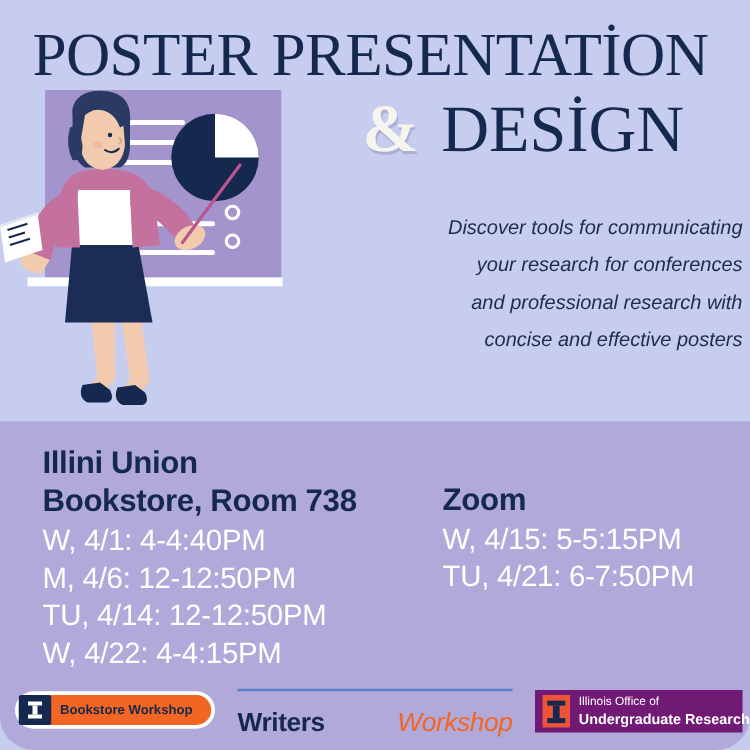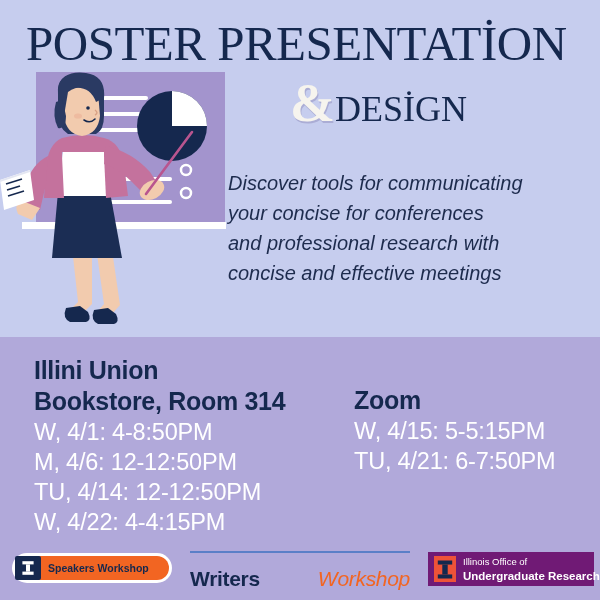--- a/index.html
+++ b/index.html
@@ -4,20 +4,21 @@
 <style>
   html,body{margin:0;padding:0;}
   body{
     width:600px;height:600px;overflow:hidden;
     font-family:"Liberation Sans",sans-serif;
     background:#c6cdee;
   }
   #poster{
     position:relative;width:600px;height:600px;overflow:hidden;
     background:#c6cdee;
+    border-radius:27px;
   }
   
   .band-top{position:absolute;left:0;top:0;width:600px;height:337px;background:#c6cdee;}
   .band-purple{position:absolute;left:0;top:337px;width:600px;height:263px;background:#b1a9da;}
 
   
   .title1{
     position:absolute;left:26px;top:18px;width:560px;
     font-family:"Liberation Serif",serif;
     font-size:49px;line-height:52px;font-weight:400;
@@ -26,29 +27,29 @@
   .title2row{
     position:absolute;left:290px;top:72px;width:300px;height:62px;
     display:flex;align-items:baseline;white-space:nowrap;
   }
   .amp{
     font-family:"Liberation Serif",serif;font-size:54px;font-weight:700;
     color:#f6f4ee;line-height:62px;
     text-shadow:1px 2px 0 rgba(90,80,140,.25);
   }
   .design{
-    font-family:"Liberation Serif",serif;font-size:36px;font-weight:400;
-    color:#15284e;line-height:62px;letter-spacing:0px;
+    font-family:"Liberation Serif",serif;font-size:53px;font-weight:400;
+    color:#15284e;line-height:62px;margin-left:18px;letter-spacing:0px;
   }
 
   
   .desc{
     position:absolute;left:228px;top:168px;width:366px;
-    text-align:left;font-style:italic;font-weight:400;
-    font-size:20px;line-height:30px;color:#1d2b4d;
+    text-align:right;font-style:italic;font-weight:400;
+    font-size:16px;line-height:30px;color:#1d2b4d;
   }
   .desc div{white-space:nowrap;}
 
   
   .illus{position:absolute;left:0;top:72px;width:226px;height:265px;}
 
   
   .sched{position:absolute;left:16px;top:337px;width:600px;height:200px;}
   .col-left{position:absolute;left:18px;top:18px;width:320px;}
   .col-right{position:absolute;left:338px;top:48px;width:255px;}
@@ -114,23 +115,23 @@
 
   <div class="title1">POSTER PRESENTATİON</div>
 
   <div class="title2row">
     <span class="amp">&amp;</span>
     <span class="design">DESİGN</span>
   </div>
 
   <div class="desc">
     <div>Discover tools for communicating</div>
-    <div>your concise for conferences</div>
+    <div>your research for conferences</div>
     <div>and professional research with</div>
-    <div>concise and effective meetings</div>
+    <div>concise and effective posters</div>
   </div>
 
   <svg class="illus" viewBox="0 0 226 265">
 
     <rect x="36" y="0" width="189" height="150" fill="#a394cd"></rect>
 
     <rect x="22" y="150" width="212" height="7" fill="#ffffff"></rect>
 
     <rect x="88" y="24" width="60" height="4" rx="2" fill="#ffffff"></rect>
     <rect x="93" y="40" width="55" height="4" rx="2" fill="#ffffff"></rect>
@@ -184,22 +185,22 @@
     <circle cx="88" cy="36" r="1.8" fill="#15284e"></circle>
     <path d="M84 48 Q90 52 95 47" stroke="#15284e" stroke-width="1.6" fill="none" stroke-linecap="round"></path>
     <path d="M95 38 q4 3 0 5" stroke="#d9a184" stroke-width="1.4" fill="none"></path>
     <ellipse cx="78" cy="44" rx="4" ry="2.6" fill="#edb39a" opacity=".7"></ellipse>
   </svg>
 
   <div class="sched">
 
     <div class="col-left">
       <div class="loc">Illini Union</div>
-      <div class="loc">Bookstore, Room 314</div>
-      <div class="time">W, 4/1: 4-8:50PM</div>
+      <div class="loc">Bookstore, Room 738</div>
+      <div class="time">W, 4/1: 4-4:40PM</div>
       <div class="time">M, 4/6: 12-12:50PM</div>
       <div class="time">TU, 4/14: 12-12:50PM</div>
       <div class="time">W, 4/22: 4-4:15PM</div>
     </div>
 
     <div class="col-right">
       <div class="loc">Zoom</div>
       <div class="time">W, 4/15: 5-5:15PM</div>
       <div class="time">TU, 4/21: 6-7:50PM</div>
     </div>
@@ -210,21 +211,21 @@
 
     <div class="logo-speakers">
       <div class="sp-inner"></div>
       <div class="sp-block">
         <svg viewBox="0 0 20 20" width="16" height="16">
           <rect x="3" y="1.5" width="14" height="4" fill="#ffffff"></rect>
           <rect x="7.5" y="5.5" width="5" height="9" fill="#ffffff"></rect>
           <rect x="3" y="14.5" width="14" height="4" fill="#ffffff"></rect>
         </svg>
       </div>
-      <div class="sp-label">Speakers Workshop</div>
+      <div class="sp-label">Bookstore Workshop</div>
     </div>
 
     <div class="logo-writers">
       <span class="wr-1">Writers</span>
       <span class="wr-2">Workshop</span>
     </div>
 
     <div class="logo-ugr">
       <div class="ugr-block">
         <svg viewBox="0 0 20 22" width="18" height="21">

